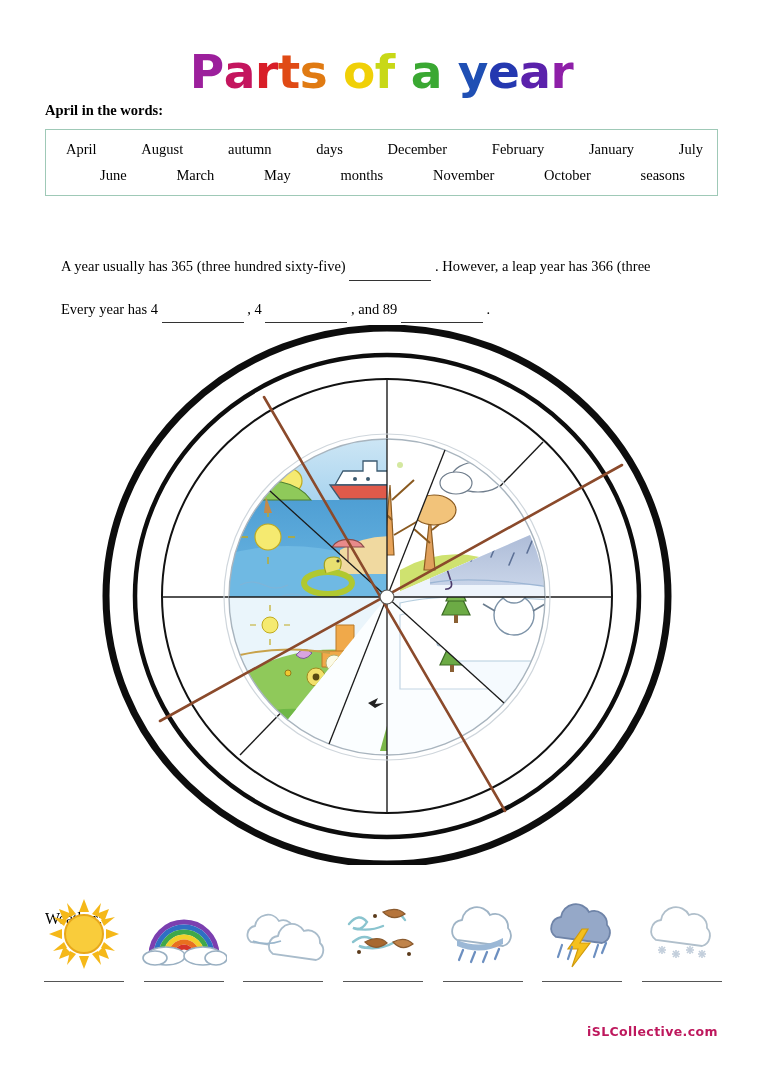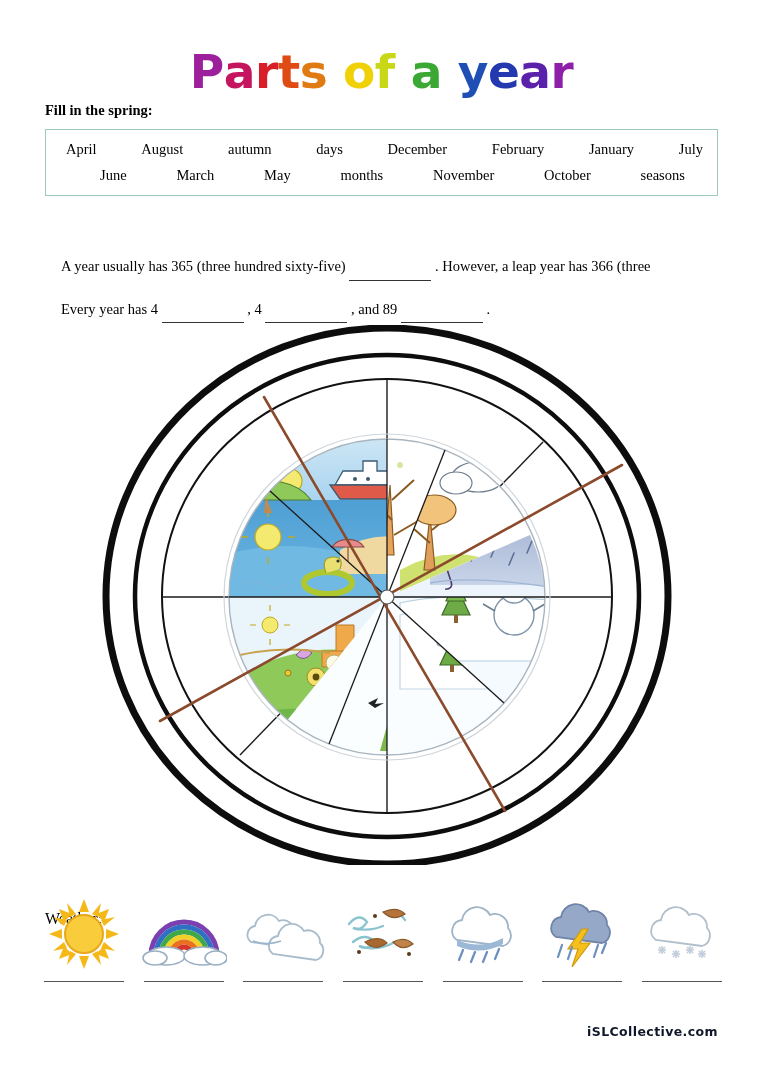--- a/index.html
+++ b/index.html
@@ -142,21 +142,21 @@
     font-size: 12.5px;
     letter-spacing: 0.4px;
     color: #c9c9c9;
   }
 </style>
 </head>
 <body>
 
 <div id="worksheet-title"><span class="ch" style="color: rgb(156, 31, 156);">P</span><span class="ch" style="color: rgb(196, 21, 94);">a</span><span class="ch" style="color: rgb(216, 30, 40);">r</span><span class="ch" style="color: rgb(224, 74, 21);">t</span><span class="ch" style="color: rgb(224, 122, 18);">s</span><span class="ch" style="color: rgb(0, 0, 0);">&nbsp;</span><span class="ch" style="color: rgb(240, 208, 7);">o</span><span class="ch" style="color: rgb(200, 216, 23);">f</span><span class="ch" style="color: rgb(0, 0, 0);">&nbsp;</span><span class="ch" style="color: rgb(58, 168, 50);">a</span><span class="ch" style="color: rgb(0, 0, 0);">&nbsp;</span><span class="ch" style="color: rgb(31, 79, 180);">y</span><span class="ch" style="color: rgb(36, 56, 176);">e</span><span class="ch" style="color: rgb(90, 33, 171);">a</span><span class="ch" style="color: rgb(142, 31, 168);">r</span></div>
 
-<div id="fill-instruction">Fill in the spring:</div>
+<div id="fill-instruction">April in the words:</div>
 
 <div id="word-bank" style="border-color: rgb(159, 201, 183);">
   <div class="word-bank-row row-0">
       <span class="word-chip">April</span>
       <span class="word-chip">August</span>
       <span class="word-chip">autumn</span>
       <span class="word-chip">days</span>
       <span class="word-chip">December</span>
       <span class="word-chip">February</span>
       <span class="word-chip">January</span>
@@ -600,13 +600,13 @@
               <line x1="3" y1="-3" x2="-3" y2="3"></line>
             </g>
         </g>
       </svg>
     </div>
     <div class="weather-blank"></div>
   </div>
 
 </div>
 
-<div id="site-watermark" style="color: #0f172a;">iSLCollective.com</div>
+<div id="site-watermark" style="color: #be185d;">iSLCollective.com</div>
 
 </body></html>

